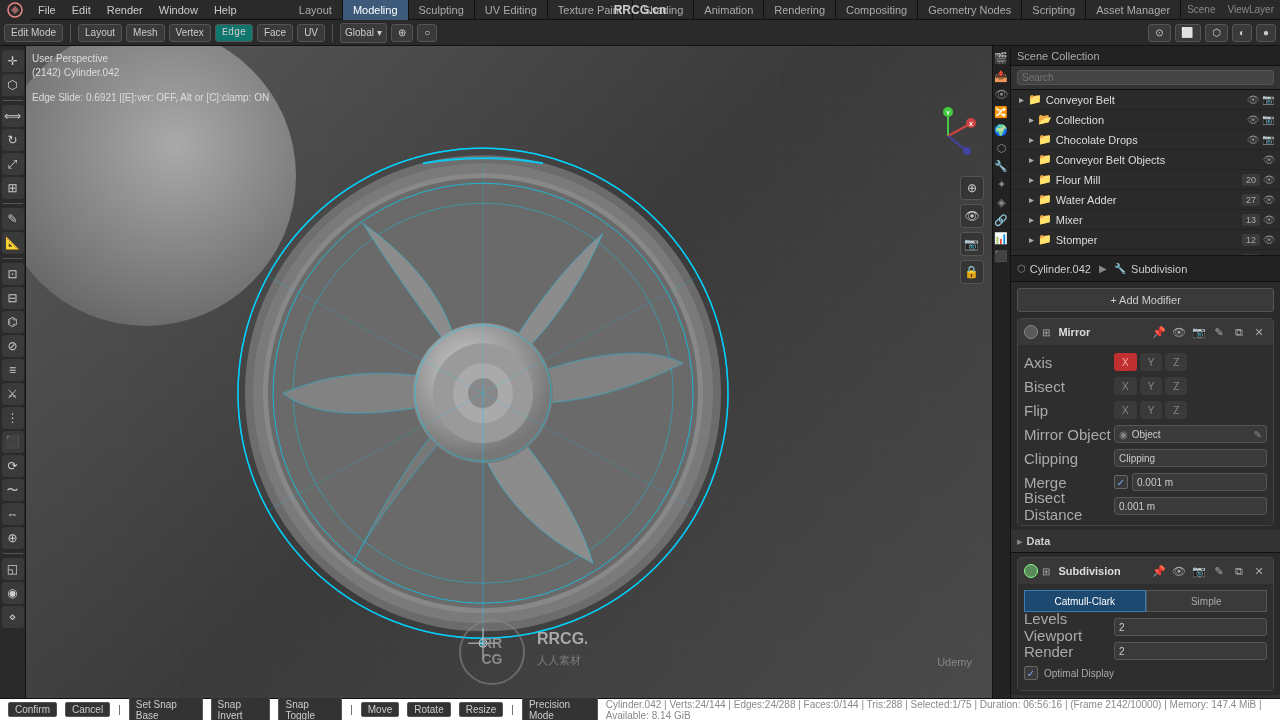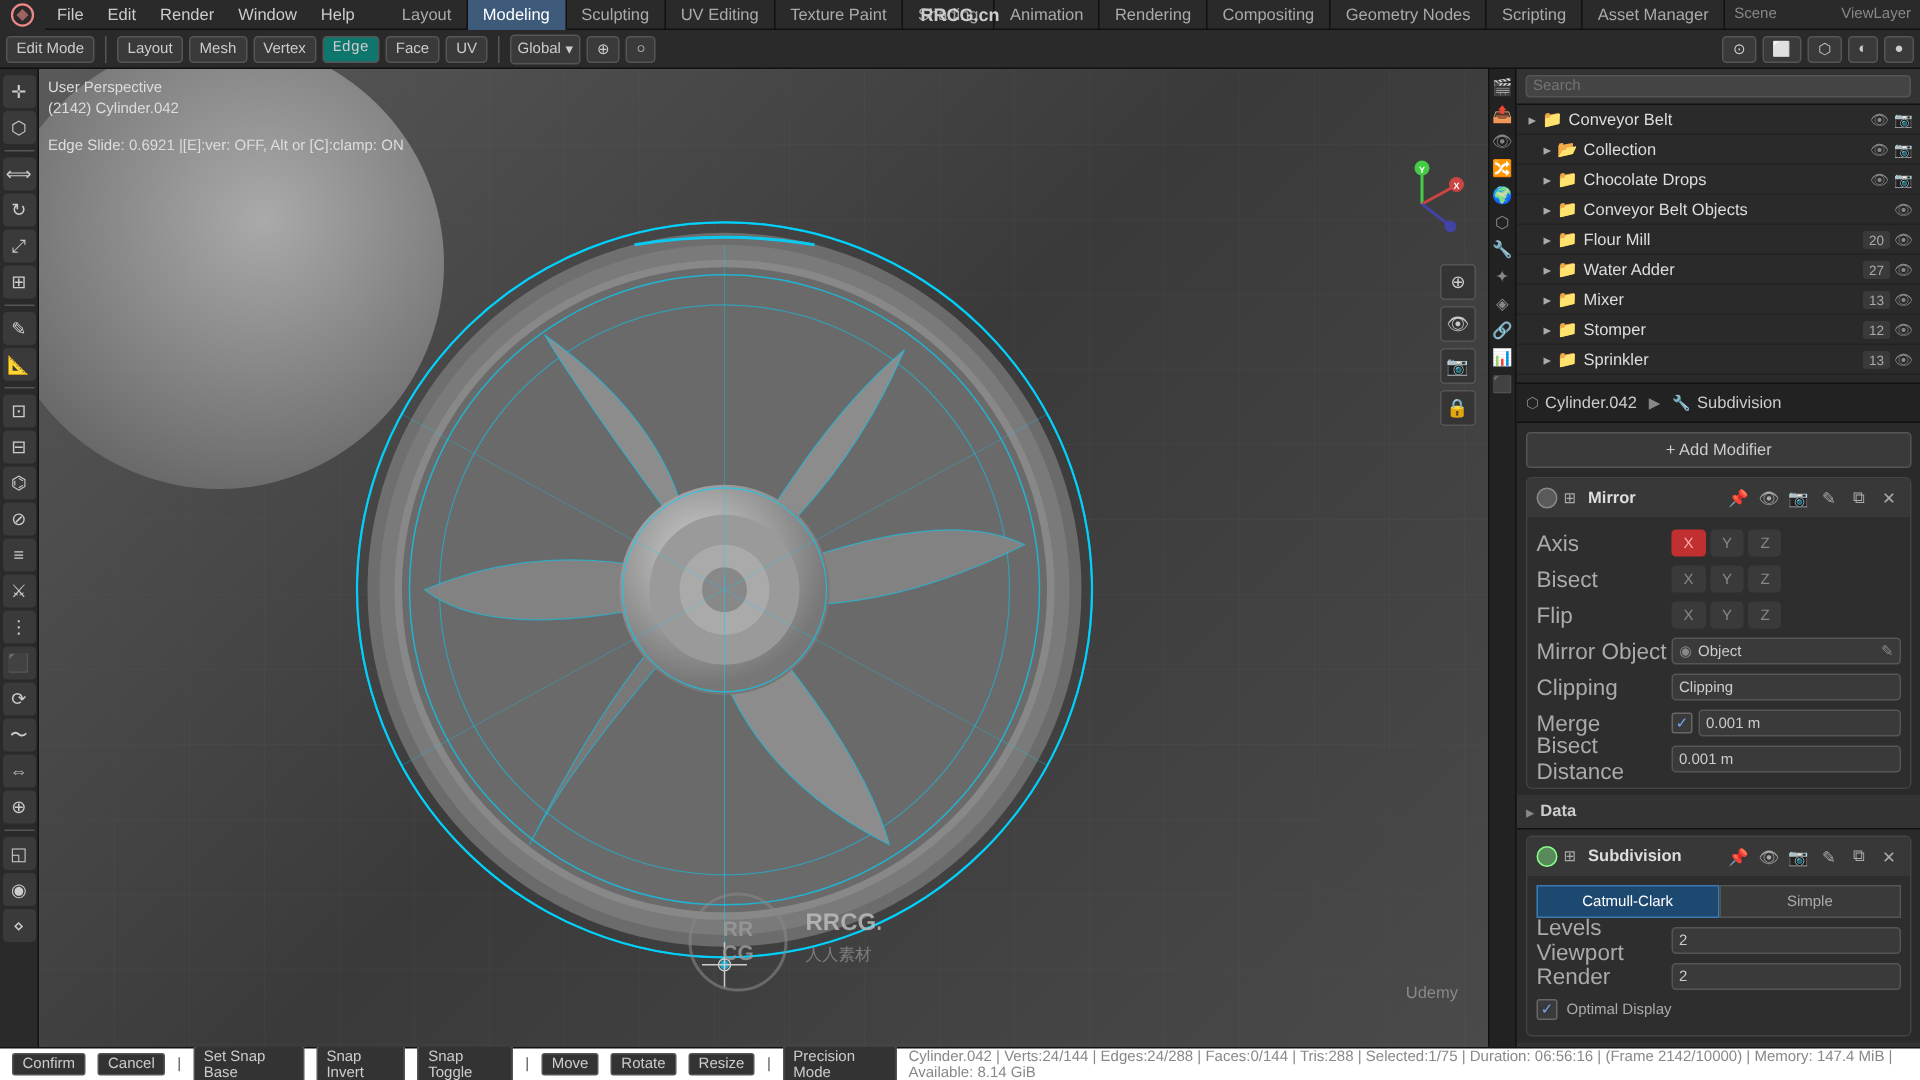--- a/index.html
+++ b/index.html
@@ -209,21 +209,21 @@
       position: absolute;
       left: 50%;
       top: 50%;
       transform: translate(-55%, -48%);
       z-index: 5;
     }
 
     
     .watermark {
       position: absolute;
-      bottom: 27px;
+      bottom: 4px;
       left: 50%;
       transform: translateX(-40%);
       z-index: 10;
       opacity: 0.85;
       text-align: right;
     }
 
     
     #right-panel {
       width: 270px;
@@ -513,21 +513,21 @@
     <div class="workspace-tab">Texture Paint</div>
     <div class="workspace-tab">Shading</div>
     <div class="workspace-tab">Animation</div>
     <div class="workspace-tab">Rendering</div>
     <div class="workspace-tab">Compositing</div>
     <div class="workspace-tab">Geometry Nodes</div>
     <div class="workspace-tab">Scripting</div>
     <div class="workspace-tab">Asset Manager</div>
   </div>
   <div style="padding:0 6px;color:#888;font-size:10px;">Scene</div>
-  <div style="padding:0 6px;color:#888;font-size:10px;margin-left:31px;">ViewLayer</div>
+  <div style="padding:0 6px;color:#888;font-size:10px;">ViewLayer</div>
 </div>
 
 <div id="toolbar2">
   <div class="tb-btn">Edit Mode</div>
   <div class="tb-separator"></div>
   <div class="tb-btn">Layout</div>
   <div class="tb-btn">Mesh</div>
   <div class="tb-btn">Vertex</div>
   <div class="tb-btn active">Edge</div>
   <div class="tb-btn">Face</div>
@@ -718,20 +718,23 @@
     <div class="ri-icon">✦</div>
     <div class="ri-icon">◈</div>
     <div class="ri-icon">🔗</div>
     <div class="ri-icon">📊</div>
     <div class="ri-icon">⬛</div>
   </div>
 
   <div id="right-panel">
 
     <div id="outliner">
+      <div class="outliner-header">
+        <span>Scene Collection</span>
+      </div>
       <div class="outliner-search">
         <input type="text" placeholder="Search" style="">
       </div>
 
       <div class="outliner-item">
         <span class="outliner-icon">▸</span>
         <span style="font-size:11px;margin-right:4px;color:#e8a;">📁</span>
         <span class="outliner-name">Conveyor Belt</span>
         <div class="outliner-controls">
           <span class="outliner-ctrl-icon">👁</span>

